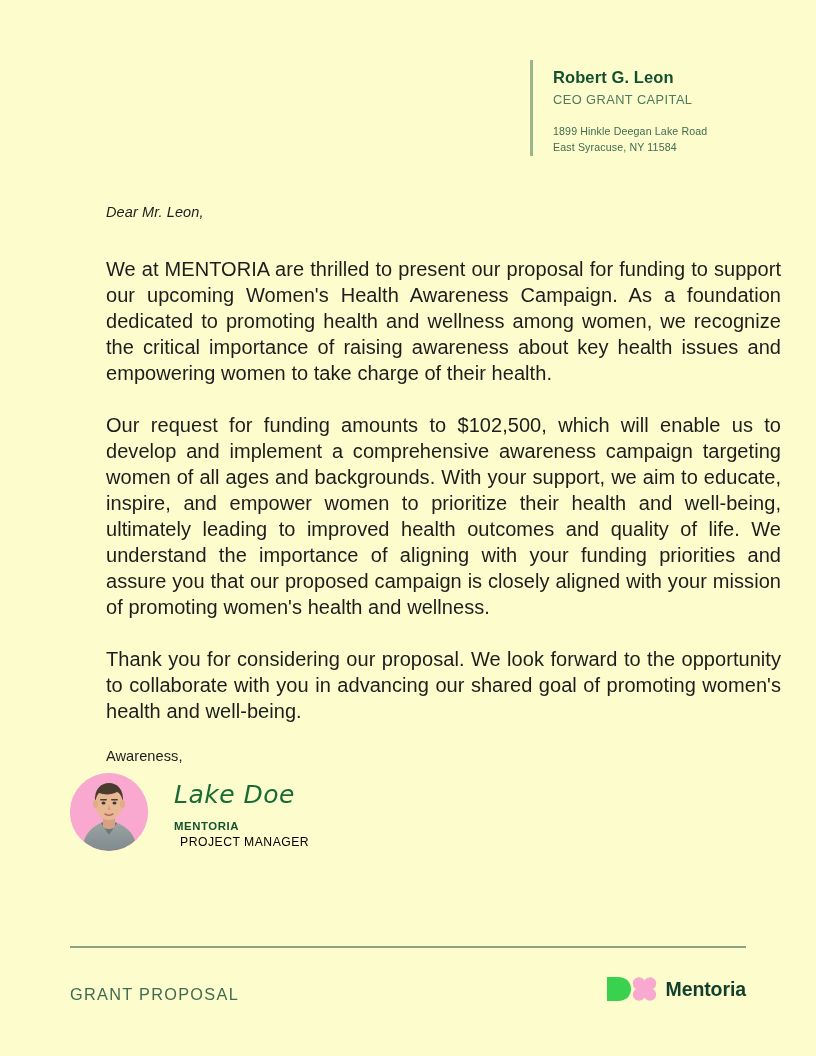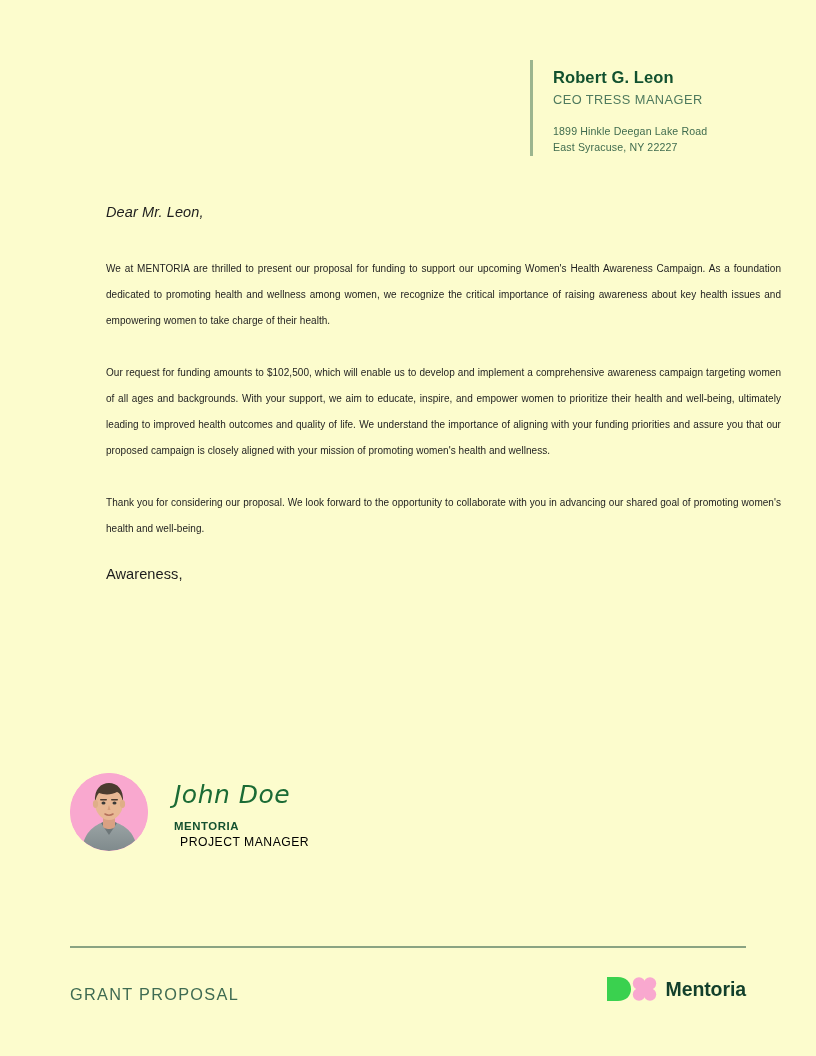--- a/index.html
+++ b/index.html
@@ -70,21 +70,21 @@
     margin-left: 36px;
   }
   .salutation {
     font-style: italic;
     font-size: 14.5px;
     color: #1d1d1d;
     letter-spacing: 0.1px;
     margin-bottom: 36px;
   }
   .para {
-    font-size: 10px;
+    font-size: 20px;
     line-height: 26px;
     color: #1d1d1d;
     text-align: justify;
     margin: 0 0 26px 0;
     letter-spacing: 0.05px;
   }
   .para.last-para { margin-bottom: 24px; }
   .closing {
     font-size: 14.6px;
     color: #1d1d1d;
@@ -178,24 +178,24 @@
 </style>
 </head>
 <body>
 
 <div class="page">
 
   <div class="recipient-block">
     <div class="recipient-accent-bar"></div>
     <div class="recipient-text">
       <div class="recipient-name">Robert G. Leon</div>
-      <div class="recipient-role">CEO TRESS MANAGER</div>
+      <div class="recipient-role">CEO GRANT CAPITAL</div>
       <div class="recipient-address">
         <div>1899 Hinkle Deegan Lake Road</div>
-        <div>East Syracuse, NY 22227</div>
+        <div>East Syracuse, NY 11584</div>
       </div>
     </div>
   </div>
 
   <div class="letter">
     <div class="salutation">Dear Mr. Leon,</div>
     <p class="para">We at MENTORIA are thrilled to present our proposal for funding to support our upcoming Women's Health Awareness Campaign. As a foundation dedicated to promoting health and wellness among women, we recognize the critical importance of raising awareness about key health issues and empowering women to take charge of their health.</p>
     <p class="para">Our request for funding amounts to $102,500, which will enable us to develop and implement a comprehensive awareness campaign targeting women of all ages and backgrounds. With your support, we aim to educate, inspire, and empower women to prioritize their health and well-being, ultimately leading to improved health outcomes and quality of life. We understand the importance of aligning with your funding priorities and assure you that our proposed campaign is closely aligned with your mission of promoting women's health and wellness.</p>
     <p class="para last-para">Thank you for considering our proposal. We look forward to the opportunity to collaborate with you in advancing our shared goal of promoting women's health and well-being.</p>
     <p class="closing">Awareness,</p>
@@ -235,21 +235,21 @@
           <ellipse cx="33.5" cy="30" rx="2" ry="1.5" fill="#3a3a38"></ellipse>
           <ellipse cx="44.5" cy="30" rx="2" ry="1.5" fill="#3a3a38"></ellipse>
 
           <path d="M39 32 L37.5 37 L40.5 37 Z" fill="#d59f7c"></path>
 
           <path d="M35 41 Q39 43.5 43 41" stroke="#b5715c" stroke-width="1.5" fill="none" stroke-linecap="round"></path>
         </g>
       </svg>
     </div>
     <div class="signature-text">
-      <div class="signature-name">John Doe</div>
+      <div class="signature-name">Lake Doe</div>
       <div class="signature-org">MENTORIA</div>
       <div class="signature-title">PROJECT MANAGER</div>
     </div>
   </div>
 
   <div class="footer-divider"></div>
   <div class="footer">
     <div class="footer-label">GRANT PROPOSAL</div>
     <div class="brand">
       <svg class="brand-mark" width="52" height="30" viewBox="0 0 52 30">

